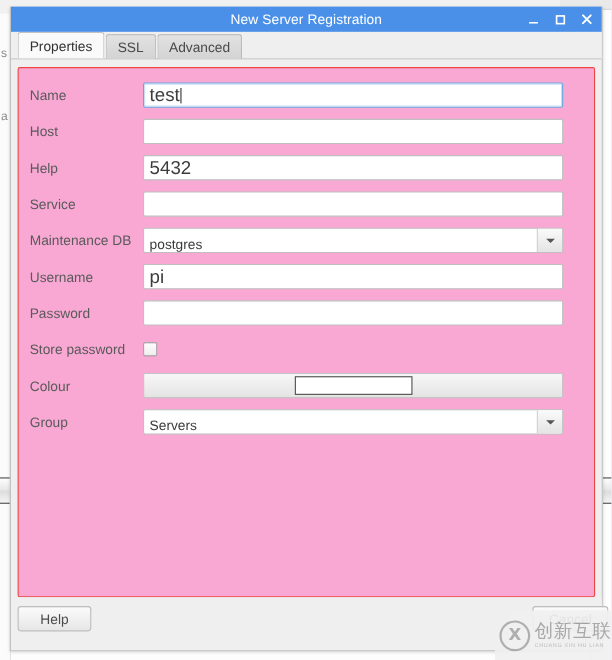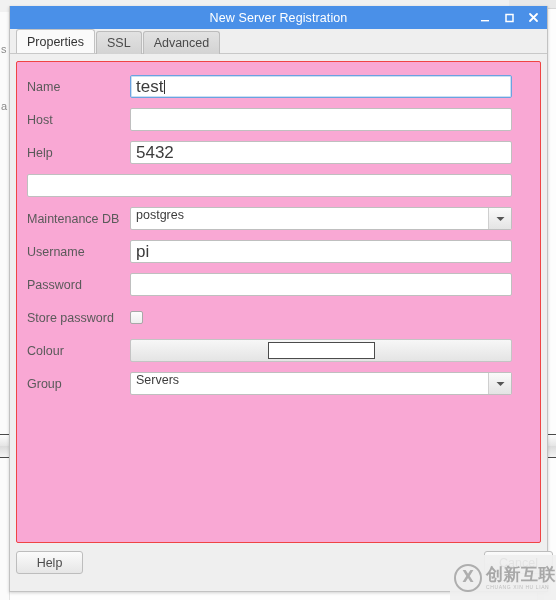--- a/index.html
+++ b/index.html
@@ -89,21 +89,21 @@
     border:1px solid #6aa3e0;
     box-shadow:0 0 0 1px rgba(106,163,224,.35) inset;
   }
   .caret{
     display:inline-block;width:1px;height:14px;background:#333;margin-left:1px;
   }
 
   .combo{
     height:23px;box-sizing:border-box;width:100%;
     background:#ffffff;border:1px solid #bfbfbf;border-radius:2px;
-    display:flex;align-items:flex-start;padding:0 0 0 5px;
+    display:flex;align-items:flex-end;padding:0 0 0 5px;
     color:#3c3c3c;font-size:12.5px;position:relative;
   }
   .combo .val{flex:1 1 auto;}
   .combo .arrowbox{
     width:22px;height:21px;flex:0 0 22px;
     background:linear-gradient(to bottom,#fafafa,#e4e4e4);
     border-left:1px solid #cfcfcf;
     display:flex;align-items:center;justify-content:center;
   }
 
@@ -147,21 +147,21 @@
     padding-left:4px;box-sizing:border-box;opacity:.92;
     pointer-events:none;
   }
   #watermark .wm-mark{
     width:24px;height:24px;border:2.5px solid #a9a9a9;border-radius:50%;
     display:flex;align-items:center;justify-content:center;
     color:#a9a9a9;font-size:15px;font-weight:bold;flex:0 0 24px;
     font-family:"DejaVu Sans",sans-serif;line-height:1;
   }
   #watermark .wm-text{margin-left:4px;line-height:1;}
-  #watermark .wm-cn{color:#a3a3a3;font-size:17px;font-weight:bold;letter-spacing:.5px;
+  #watermark .wm-cn{color:#a3a3a3;font-size:17px;font-weight:normal;letter-spacing:.5px;
      font-family:"DejaVu Sans",sans-serif;}
   #watermark .wm-py{color:#b8b8b8;font-size:5px;letter-spacing:.6px;margin-top:2px;}
 </style>
 </head>
 <body>
 
 <div id="desktop">
   <div class="bg-topbar"></div>
   <div class="bg-topbar2"></div>
   <div class="bg-panel-left"></div>
@@ -231,20 +231,21 @@
     <div class="row">
       <div class="lbl">Help</div>
       <div class="ctl">
         <div class="textfield">
           <span>5432</span>
         </div>
       </div>
     </div>
 
     <div class="row">
+      <div class="lbl">Service</div>
       <div class="ctl">
         <div class="textfield">
           <span></span>
         </div>
       </div>
     </div>
 
     <div class="row">
       <div class="lbl">Maintenance DB</div>
       <div class="ctl">

